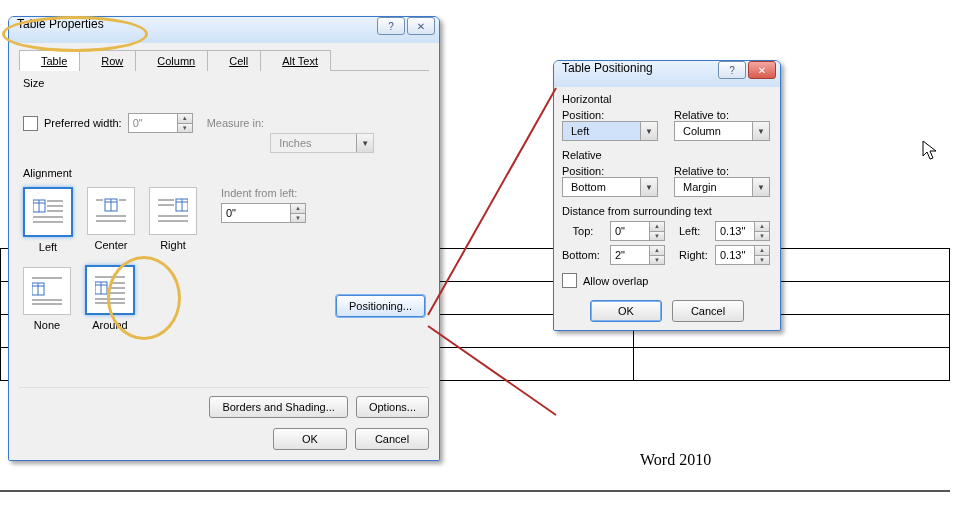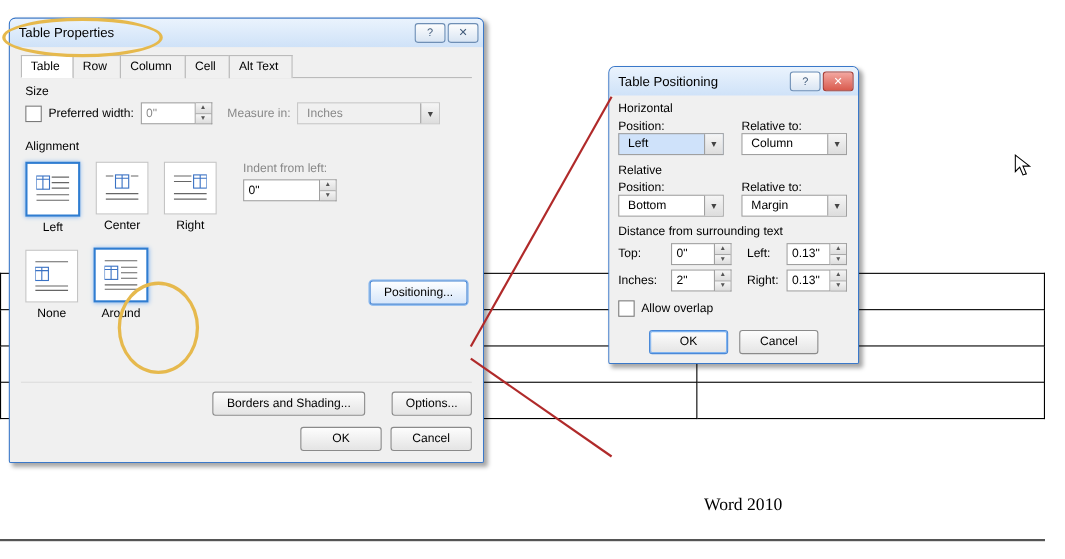--- a/index.html
+++ b/index.html
@@ -39,45 +39,44 @@
     position: absolute;
     background: #f0f0f0;
     border: 1px solid #3a78c9;
     border-radius: 6px 6px 2px 2px;
     overflow: hidden;
   }
   .titlebar {
     height: 26px;
     background: linear-gradient(#eaf3fd,#cfe2f8);
     display: flex;
-    align-items: center;
     padding: 0 4px 0 8px;
     color: #000;
   }
   .titlebar .title { flex: 1; font-size: 12px; }
   .tb-btn {
     width: 26px; height: 16px;
     border: 1px solid #6f8fb5;
     border-radius: 3px;
     margin-left: 2px;
     background: linear-gradient(#fdfdfd,#d9e5f3);
     font-size: 10px;
     display: flex; align-items: center; justify-content: center;
     color:#405a7a;
   }
   .tb-btn.close { background: linear-gradient(#f3a7a0,#d95b4e); color:#fff; border-color:#a73c33;}
   .dlg-body { padding: 6px 10px 10px 10px; background:#f0f0f0;}
   .tabstrip { display:flex; gap:0; margin-bottom:6px; border-bottom:1px solid #bbb;}
   .tab {
-    padding: 4px 12px 3px 8px;
+    padding: 4px 12px 3px 21px;
     border: 1px solid #bbb;
     border-bottom: none;
     background: #f0f0f0;
     margin-right:-1px;
-    position:relative; top:1px;
+    position:relative; top:1px;text-decoration:underline;
   }
   .tab.active { background:#fff; border-bottom:1px solid #fff; }
   .fieldset {
     border:1px solid #ccc; padding:6px 8px 10px 8px; margin:0 0 6px 0; position:relative;
     background:#f0f0f0;
   }
   .row { display:flex; align-items:center; gap:6px; margin-top:4px;}
   .lbl { color:#000; }
   .lbl.dim { color:#888; }
   input[type=text].num, .combo {
@@ -172,21 +171,21 @@
           </span>
         <span class="lbl">Preferred width:</span>
         <span class="spinner">
           <input class="num dis" type="text" disabled="" value="0&quot;" style="">
           <span class="spins">
               <div>▲</div>
               <div>▼</div>
             </span>
         </span>
         <span class="lbl dim" style="margin-left:8px;">Measure in:</span>
-        <span class="combo dis" style="width:130px;">
+        <span class="combo dis" style="width:104px;margin-top:40px;">
           <span class="val">Inches</span>
             <span class="dd">▼</span>
         </span>
       </div>
     </div>
 
     <div class="lbl" style="margin:4px 0 2px 4px;">Alignment</div>
     <div class="icons-row">
       <div class="icon-wrap">
         <div class="icon-box sel">
@@ -271,21 +270,21 @@
               <line x1="0" y1="27" x2="30" y2="27" stroke="#666"></line>
             </svg>
         </div>
           <span class="cap">Around</span>
       </div>
       <div style="flex:1;"></div>
       <button class="button hl" style="margin-bottom:14px;">Positioning...</button>
     </div>
 
     <div style="height:50px;"></div>
-    <div style="display:flex; justify-content:flex-end; gap:24px; border-top:1px solid #ddd; padding-top:8px;">
+    <div style="display:flex; justify-content:flex-end; gap:8px; border-top:1px solid #ddd; padding-top:8px;">
       <button class="button">Borders and Shading...</button>
       <button class="button">Options...</button>
     </div>
     <div style="display:flex; justify-content:flex-end; gap:8px; margin-top:10px;">
       <button class="button" style="width:74px;">OK</button>
       <button class="button" style="width:74px;">Cancel</button>
     </div>
   </div>
 </div>
 
@@ -333,39 +332,39 @@
               <span class="val">Margin</span>
               <span class="dd">▼</span>
             </span>
         </div>
       </div>
     </div>
 
     <div style="margin-top:8px;">
       <div class="lbl">Distance from surrounding text</div>
       <div class="row">
-        <span class="lbl" style="width:42px;">Top:</span>
+        <span class="lbl" style="width:42px;text-align:center;">Top:</span>
         <span class="spinner">
             <input class="num" style="width: 40px;" type="text" value="0&quot;">
             <span class="spins">
               <div>▲</div>
               <div>▼</div>
             </span>
           </span>
         <span class="lbl" style="width:30px;margin-left:8px;">Left:</span>
         <span class="spinner">
             <input class="num" style="width: 40px;" type="text" value="0.13&quot;">
             <span class="spins">
               <div>▲</div>
               <div>▼</div>
             </span>
           </span>
       </div>
       <div class="row">
-        <span class="lbl" style="width:42px;">Inches:</span>
+        <span class="lbl" style="width:42px;">Bottom:</span>
         <span class="spinner">
             <input class="num" style="width: 40px;" type="text" value="2&quot;">
             <span class="spins">
               <div>▲</div>
               <div>▼</div>
             </span>
           </span>
         <span class="lbl" style="width:30px;margin-left:8px;">Right:</span>
         <span class="spinner">
             <input class="num" style="width: 40px;" type="text" value="0.13&quot;">

